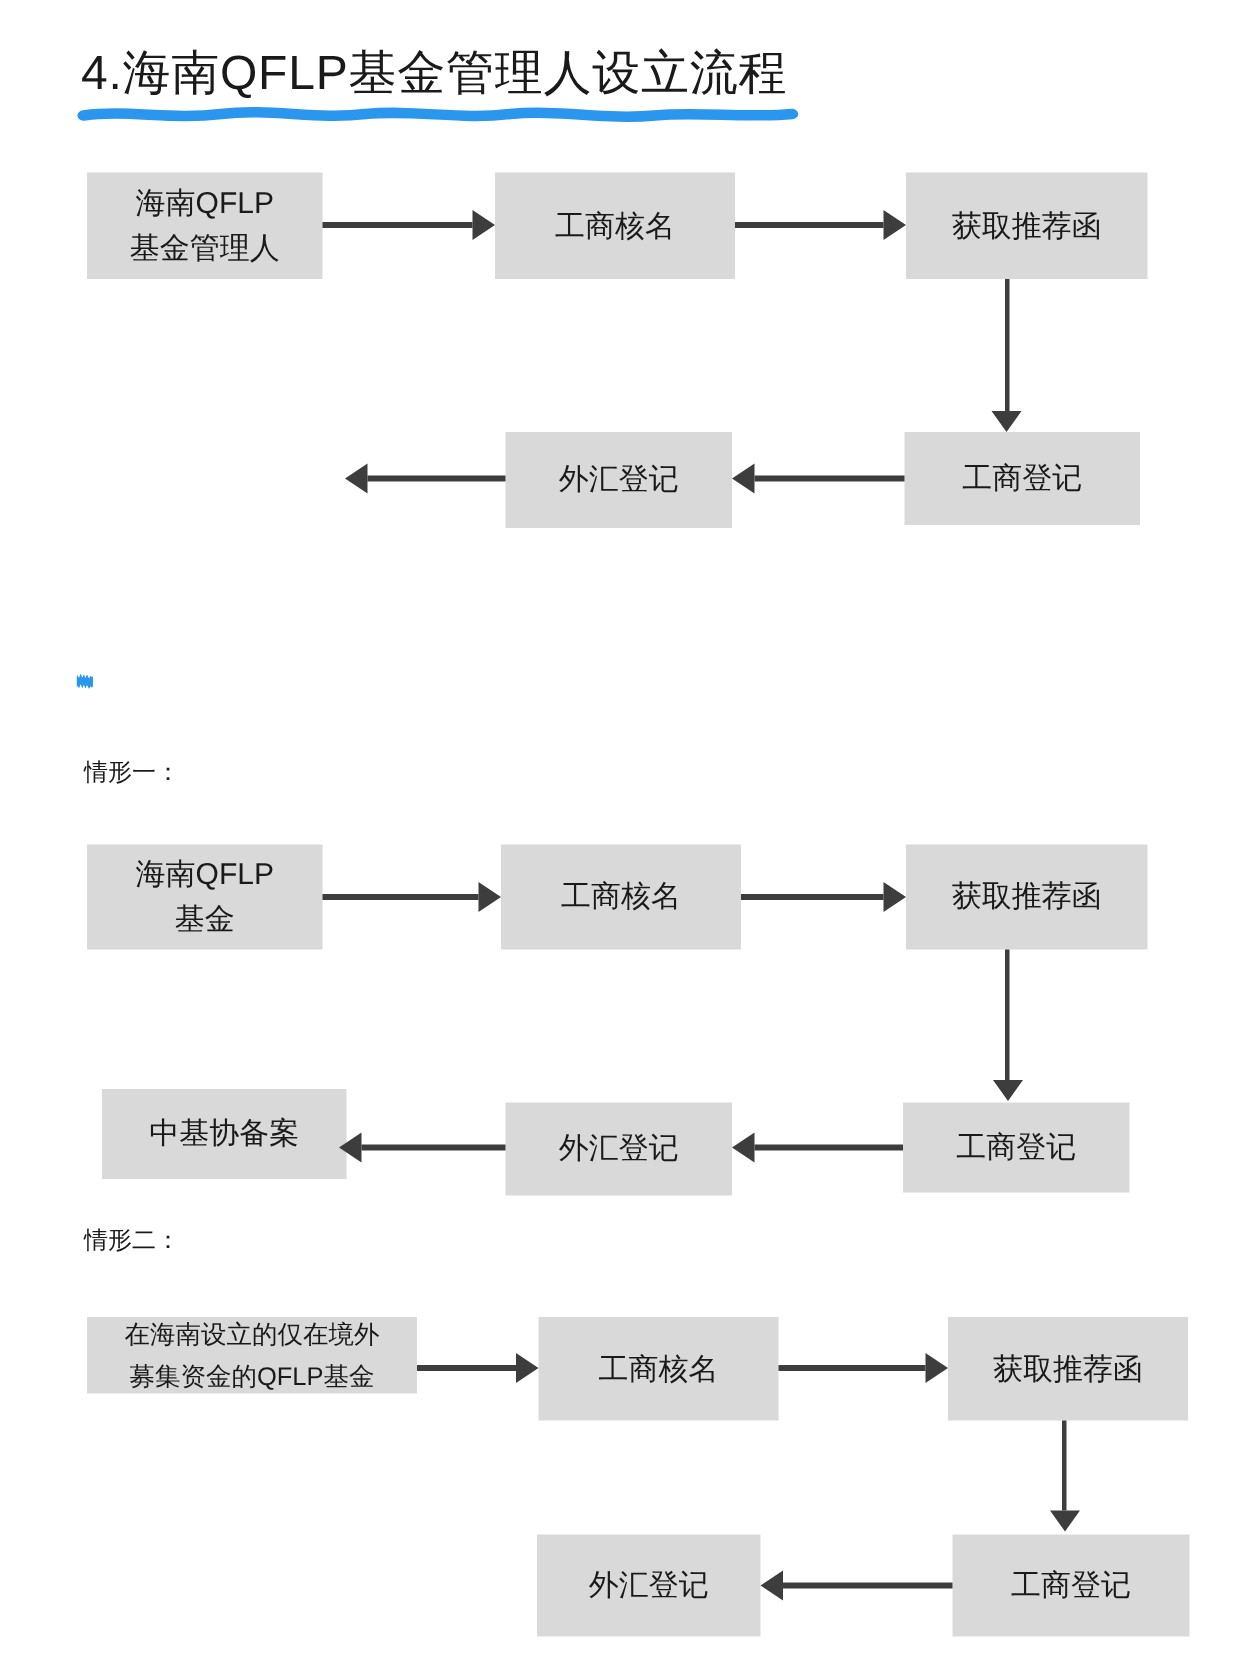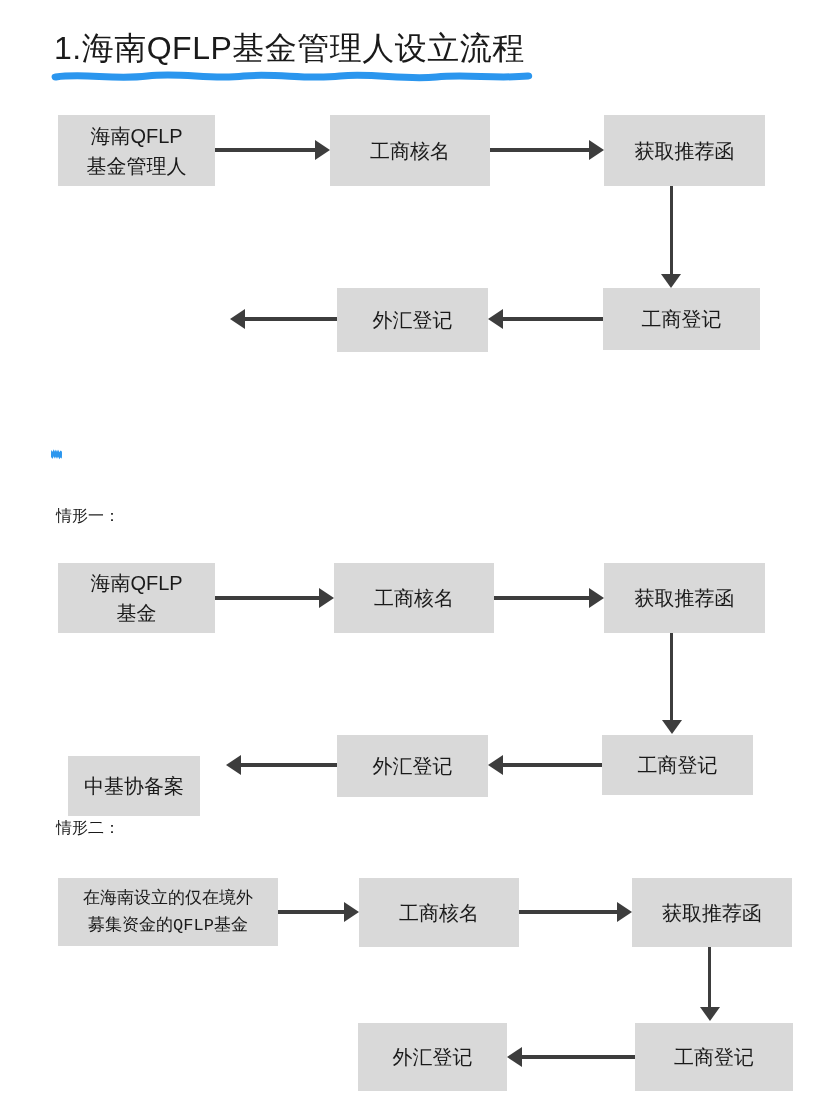--- a/index.html
+++ b/index.html
@@ -76,21 +76,21 @@
     border-right: 10px solid transparent;
     border-top: 14px solid var(--arrow);
   }
 </style>
 </head>
 <body>
 
 <div class="canvas">
 
   <div class="section-title" style="left:54px; top:28px;">
-    <span>1.海南QFLP基金管理人设立流程</span>
+    <span>4.海南QFLP基金管理人设立流程</span>
     <div class="marker-underline">
       <svg viewBox="0 0 400 13" preserveAspectRatio="none">
         <path d="M4,7 C28,3 52,10 80,6 C108,2 132,10 160,6 C188,3 212,10 240,6 C268,3 292,10 320,7 C344,4 370,9 396,6" fill="none" stroke="#2b96ee" stroke-width="7" stroke-linecap="round"></path>
       </svg>
     </div>
   </div>
 
   <div class="box" style="left:58px; top:115px; width:157px; height:71px;">海南QFLP
 基金管理人</div>
   <div class="box" style="left:330px; top:115px; width:160px; height:71px;">工商核名</div>
@@ -146,34 +146,34 @@
     <div class="tri-right" style="left:589px; top:588px;"></div>
   </div>
 
   <div>
     <div class="vline" style="left:670px; top:633px; height:87px;"></div>
     <div class="tri-down" style="left:662px; top:720px;"></div>
   </div>
 
   <div class="box" style="left:602px; top:735px; width:151px; height:60px;">工商登记</div>
   <div class="box" style="left:337px; top:735px; width:151px; height:62px;">外汇登记</div>
-  <div class="box" style="left:68px; top:756px; width:132px; height:60px;">中基协备案</div>
+  <div class="box" style="left:68px; top:726px; width:163px; height:60px;">中基协备案</div>
 
   <div>
     <div class="tri-left" style="left:488px; top:755px;"></div>
     <div class="hline" style="left:503px; top:763px; width:99px;"></div>
   </div>
   <div>
     <div class="tri-left" style="left:226px; top:755px;"></div>
     <div class="hline" style="left:241px; top:763px; width:96px;"></div>
   </div>
 
   <div class="case-label" style="left:56px; top:818px;">情形二：</div>
 
-  <div class="box small-text" style="left:58px; top:878px; width:220px; height:68px;font-family:Liberation Mono, monospace;">在海南设立的仅在境外
+  <div class="box small-text" style="left:58px; top:878px; width:220px; height:51px;">在海南设立的仅在境外
 募集资金的QFLP基金</div>
   <div class="box" style="left:359px; top:878px; width:160px; height:69px;">工商核名</div>
   <div class="box" style="left:632px; top:878px; width:160px; height:69px;">获取推荐函</div>
 
   <div>
     <div class="hline" style="left:278px; top:910px; width:66px;"></div>
     <div class="tri-right" style="left:344px; top:902px;"></div>
   </div>
   <div>
     <div class="hline" style="left:519px; top:910px; width:98px;"></div>

